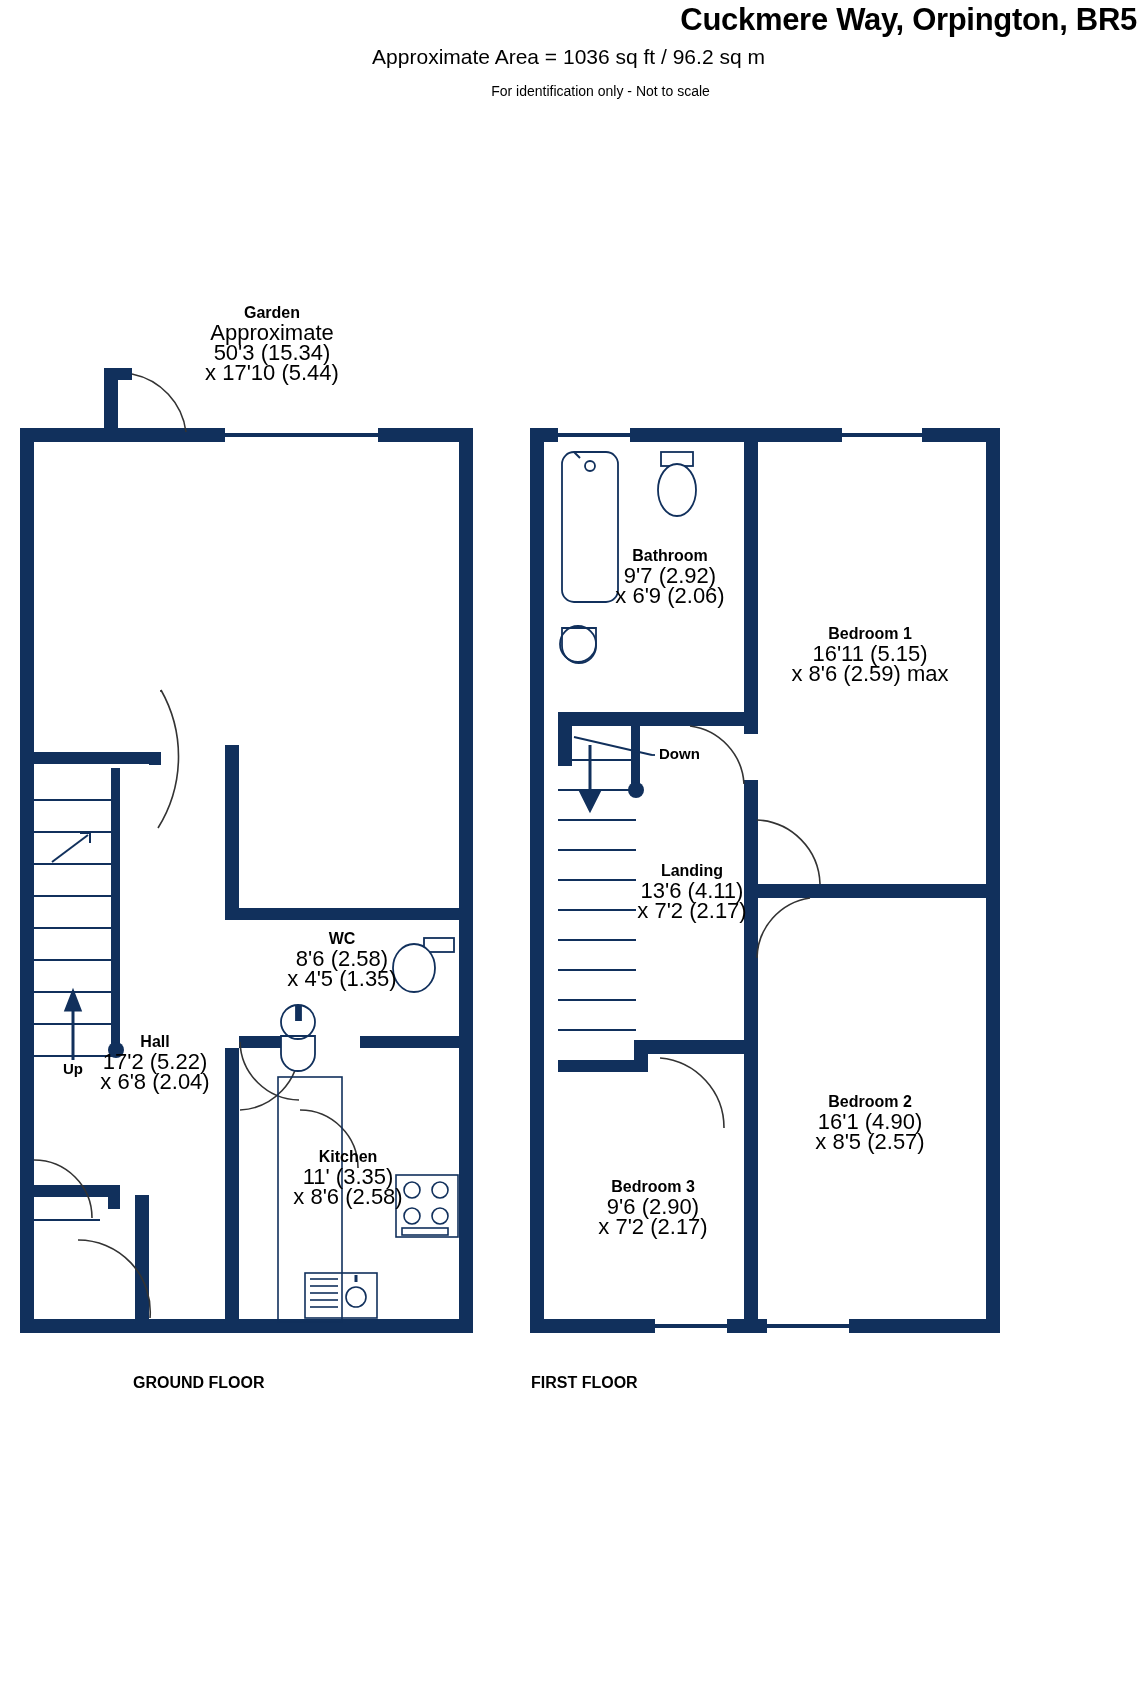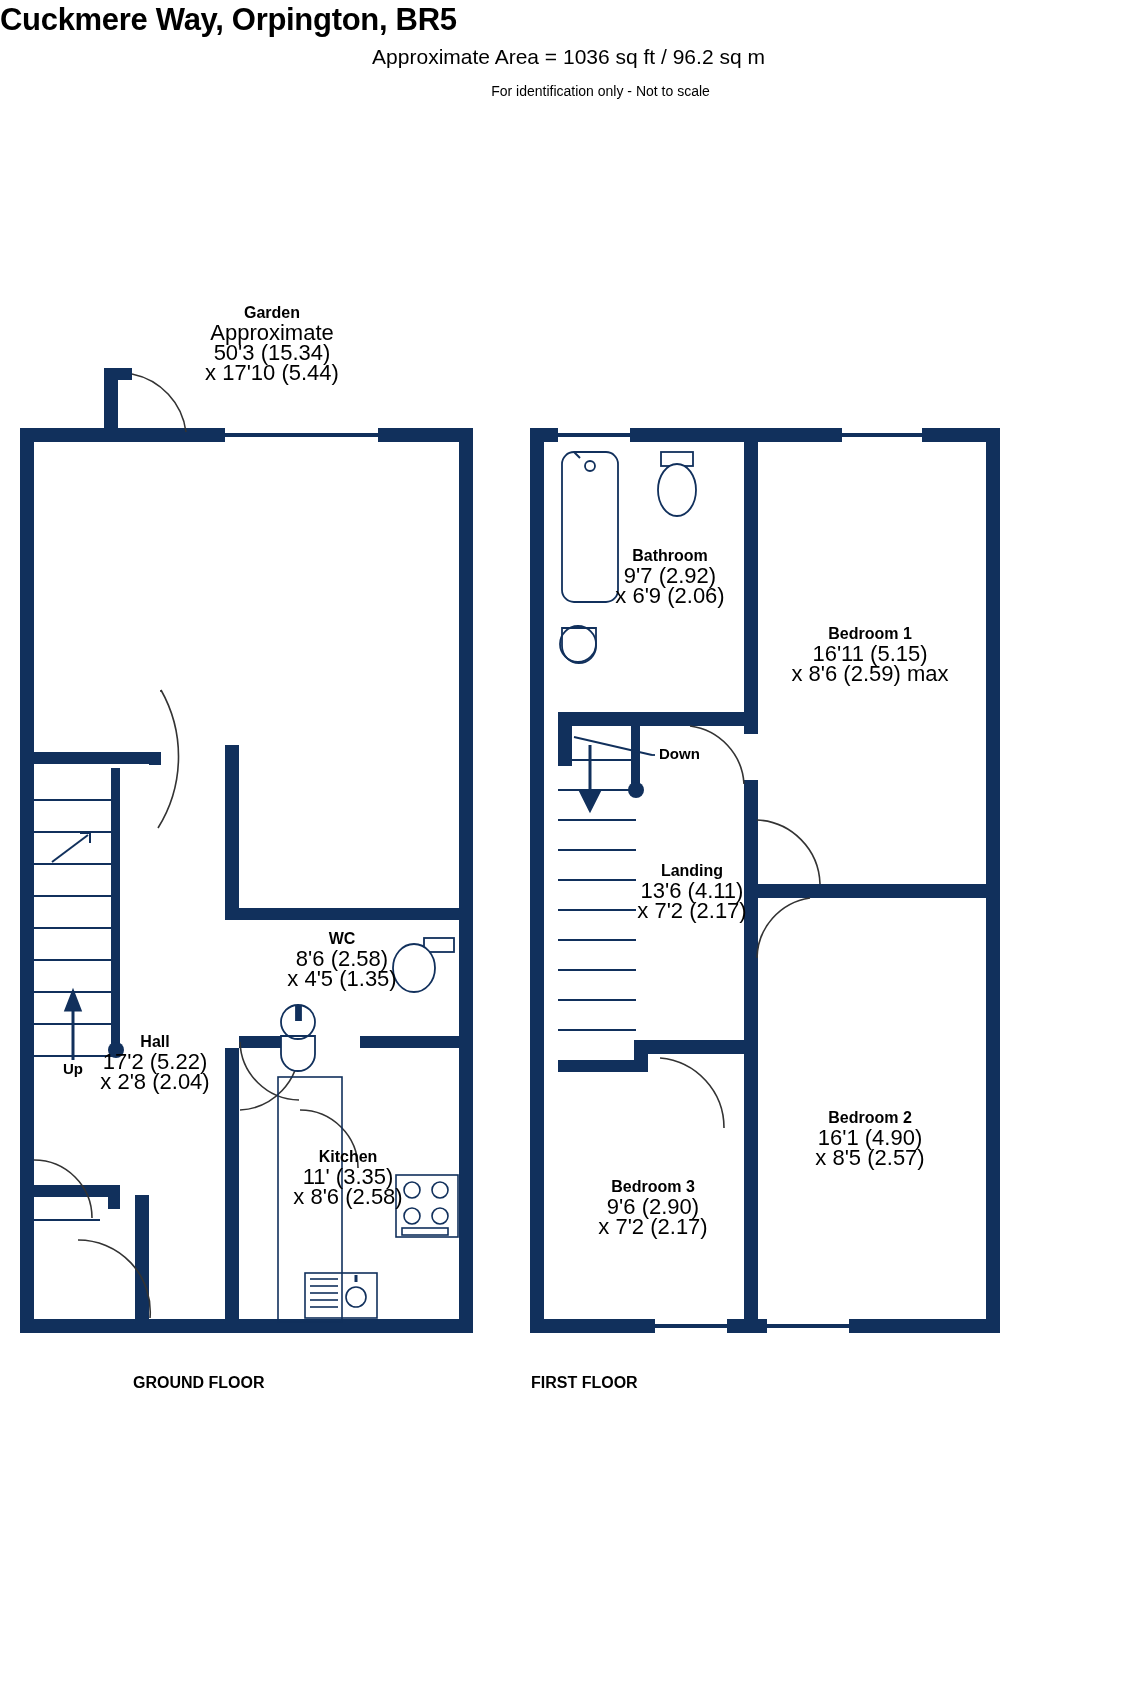--- a/index.html
+++ b/index.html
@@ -1,21 +1,21 @@
 <!DOCTYPE html>
 <html><head>
 <meta charset="utf-8">
 <style>
   html,body{margin:0;padding:0;background:#ffffff;}
   body{width:1137px;height:1681px;position:relative;
        font-family:"Liberation Sans", sans-serif;color:#000;overflow:hidden;}
   .page{position:absolute;inset:0;}
 
   
-  .title{position:absolute;top:2px;left:0;width:1137px;text-align:left;
+  .title{position:absolute;top:2px;left:0;width:1137px;text-align:right;
          font-size:31px;font-weight:bold;letter-spacing:-0.3px;}
   .area{position:absolute;top:45px;left:0;width:1137px;text-align:center;
         font-size:21px;}
   .notscale{position:absolute;top:83px;left:0;width:1137px;text-align:center;
         font-size:14px;margin-left:32px;}
 
   
   svg.plan{position:absolute;left:0;top:0;width:1137px;height:1681px;
            pointer-events:none;}
 
@@ -258,21 +258,21 @@
 
   <div class="lbl" style="left:242px;top:929px;width:200px;">
     <div class="n">WC</div>
     <div class="d">8'6 (2.58)</div>
     <div class="d">x 4'5 (1.35)</div>
   </div>
 
   <div class="lbl" style="left:55px;top:1032px;width:200px;">
     <div class="n">Hall</div>
     <div class="d">17'2 (5.22)</div>
-    <div class="d">x 2'8 (2.04)</div>
+    <div class="d">x 6'8 (2.04)</div>
   </div>
 
   <div class="lbl" style="left:248px;top:1147px;width:200px;">
     <div class="n">Kitchen</div>
     <div class="d">11' (3.35)</div>
     <div class="d">x 8'6 (2.58)</div>
   </div>
 
   <div class="dirlbl" style="left:63px;top:1060px;">Up</div>
 
@@ -287,21 +287,21 @@
     <div class="d">16'11 (5.15)</div>
     <div class="d">x 8'6 (2.59) max</div>
   </div>
 
   <div class="lbl" style="left:592px;top:861px;width:200px;">
     <div class="n">Landing</div>
     <div class="d">13'6 (4.11)</div>
     <div class="d">x 7'2 (2.17)</div>
   </div>
 
-  <div class="lbl" style="left:770px;top:1092px;width:200px;margin-top:16px;">
+  <div class="lbl" style="left:770px;top:1092px;width:200px;">
     <div class="n">Bedroom 2</div>
     <div class="d">16'1 (4.90)</div>
     <div class="d">x 8'5 (2.57)</div>
   </div>
 
   <div class="lbl" style="left:553px;top:1177px;width:200px;">
     <div class="n">Bedroom 3</div>
     <div class="d">9'6 (2.90)</div>
     <div class="d">x 7'2 (2.17)</div>
   </div>

